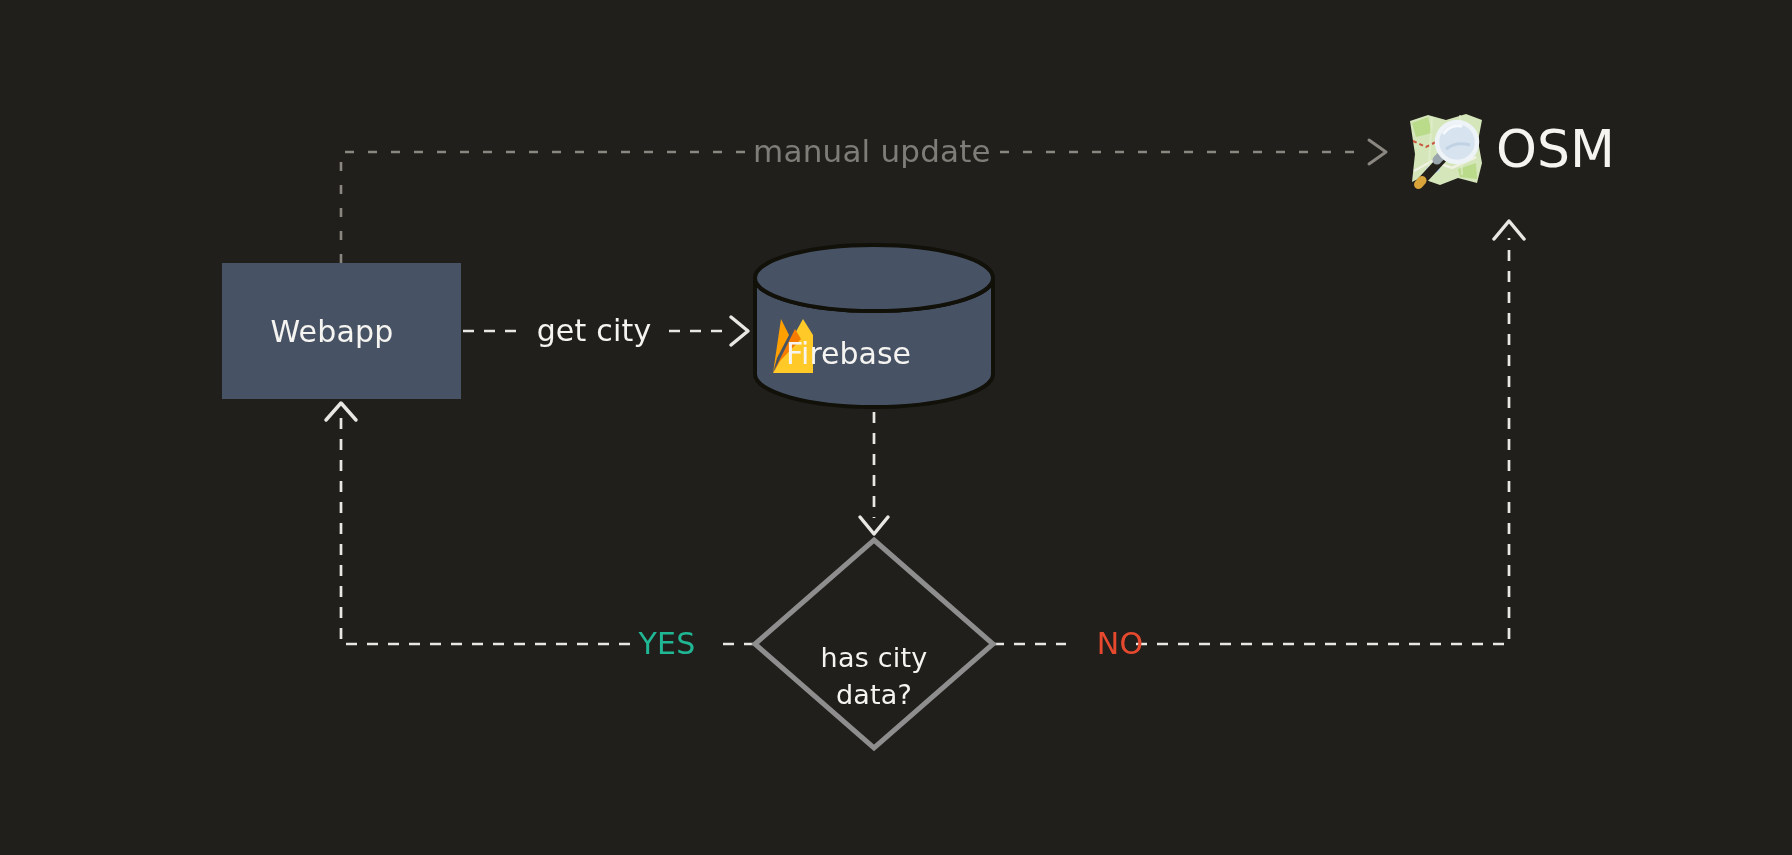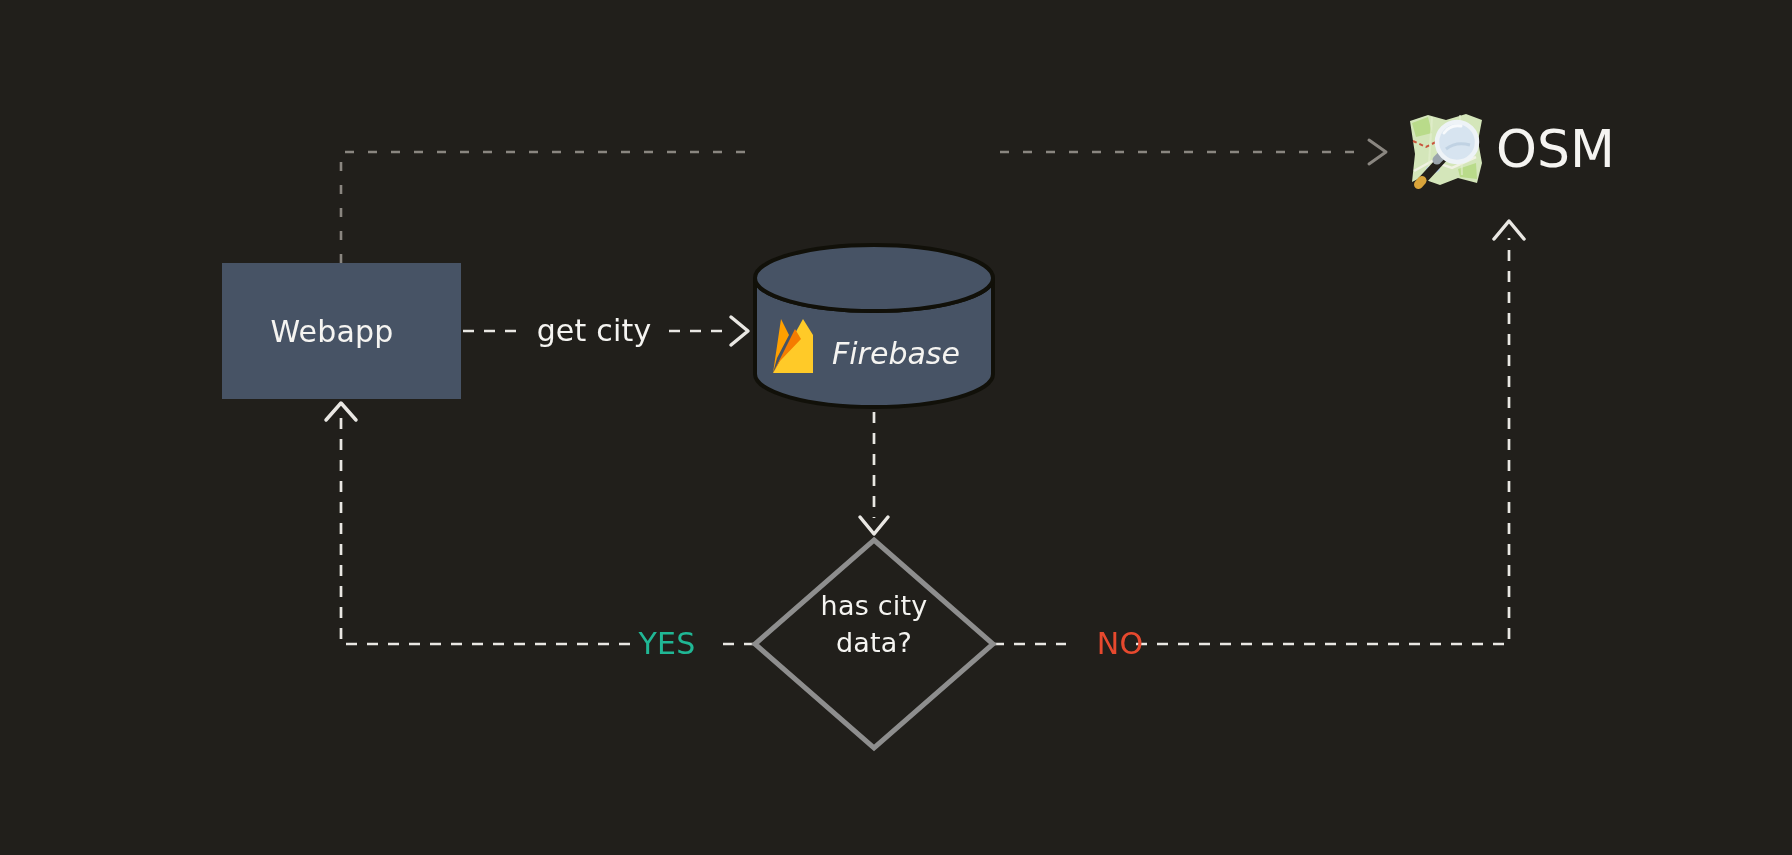--- a/index.html
+++ b/index.html
@@ -126,29 +126,30 @@
       <line x1="16" y1="69.5" x2="12.5" y2="73.5" stroke="#d9a43a" stroke-width="9" stroke-linecap="round"></line>
       <line x1="36" y1="44" x2="31" y2="49" stroke="#9aa4ac" stroke-width="9" stroke-linecap="round"></line>
       <circle cx="51" cy="31" r="20" fill="#d7e4f0" stroke="#eef3f7" stroke-width="4.5"></circle>
       <path d="M38,22 A17 17 0 0 1 55,15" fill="none" stroke="#ffffff" stroke-width="3" stroke-linecap="round" opacity="0.8"></path>
       <path d="M40,38 Q50,30 64,34" fill="none" stroke="#b6cadd" stroke-width="3" opacity="0.7"></path>
     </g>
   </svg>
 
   <div class="lbl" style="left:332px; top:331px;">Webapp</div>
 
-  <div class="lbl-left" style="left:832px; top:353px;font-style:italic;">Firebase</div>
+  <div class="lbl-left" style="left:786px; top:353px;">Firebase</div>
 
   <div class="lbl-left lbl-osm" style="left:1496px; top:149px;">OSM</div>
 
+  <div class="lbl lbl-muted" style="left:872px; top:151px;">manual update</div>
 
   <div class="lbl" style="left:594px; top:330px;">get city</div>
 
   <div class="lbl lbl-yes" style="left:667px; top:643px;">YES</div>
 
   <div class="lbl lbl-no" style="left:1100px; top:643px;">NO</div>
 
-  <div class="lbl lbl-decision" style="left:874px; top:624px;">
+  <div class="lbl lbl-decision" style="left:874px; top:676px;">
     <div>has city</div>
     <div>data?</div>
   </div>
 
 </div>
 
 </body></html>

